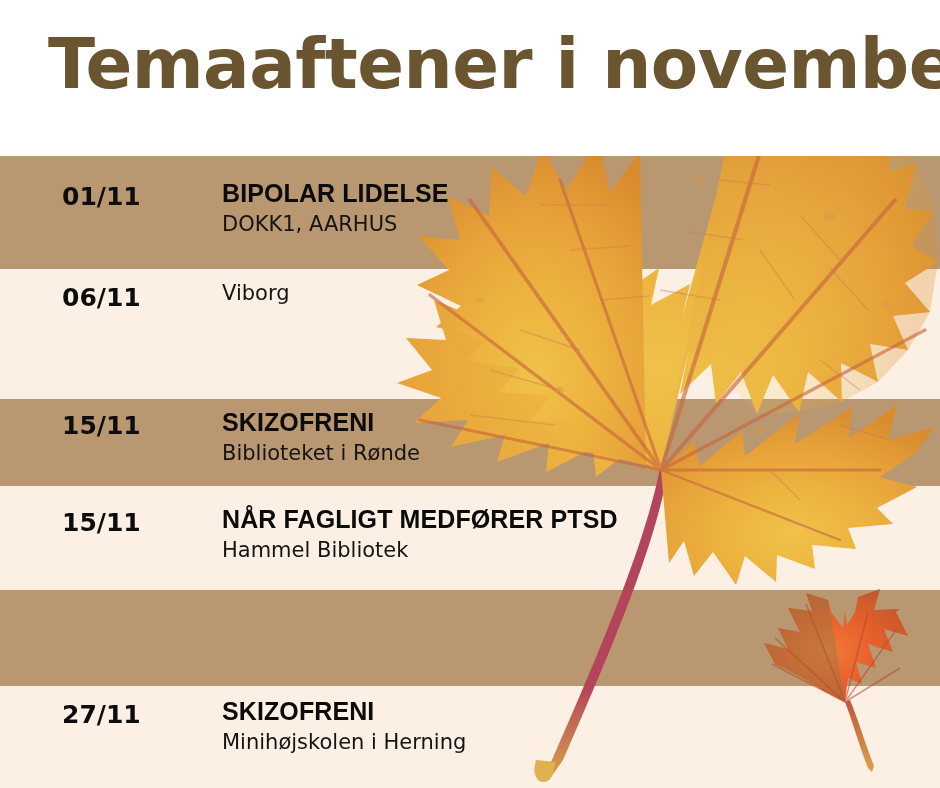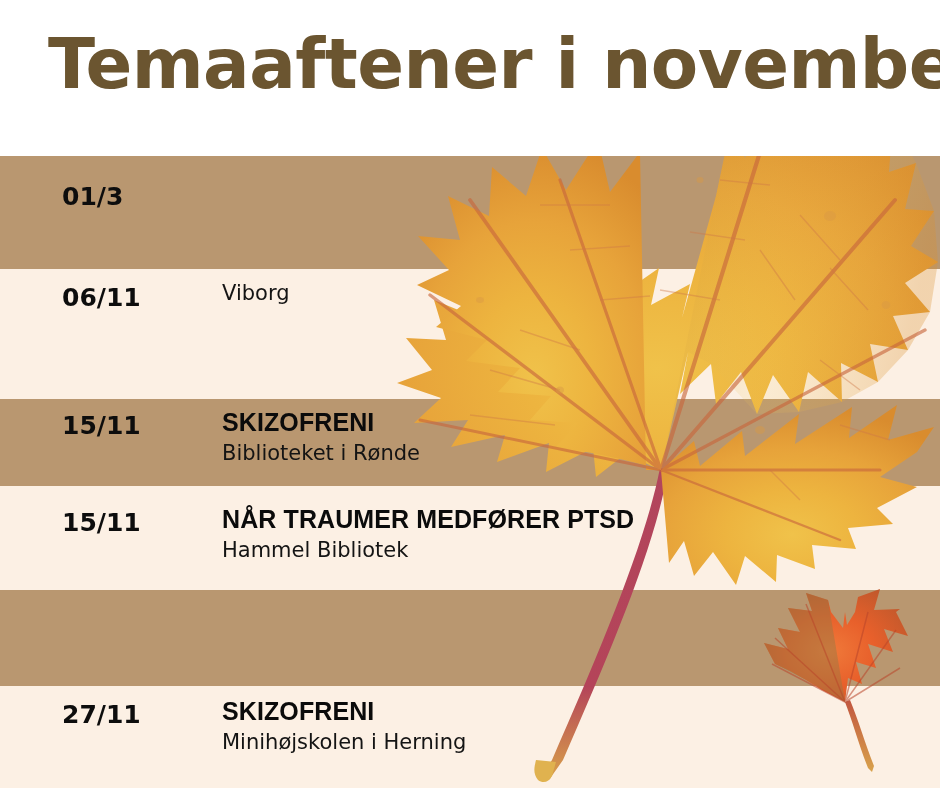--- a/index.html
+++ b/index.html
@@ -254,42 +254,46 @@
     </g>
   </svg>
 
   <div class="title-band">
     <div class="poster-title">Temaaftener i november</div>
   </div>
 
   <div class="text-layer">
 
     <div class="event-row" style="top:156px;height:113px;">
-      <div class="event-date" style="top:26px;">01/3</div>
+      <div class="event-date" style="top:26px;">01/11</div>
+      <div class="event-body" style="top:22px;">
+        <div class="event-title">BIPOLAR LIDELSE</div>
+        <div class="event-venue">DOKK1, AARHUS</div>
+      </div>
     </div>
 
     <div class="event-row" style="top:269px;height:130px;">
       <div class="event-date" style="top:14px;text-align:right;">06/11</div>
       <div class="event-body" style="top:9px;">
         <div class="event-venue">Viborg</div>
       </div>
     </div>
 
     <div class="event-row" style="top:399px;height:87px;">
       <div class="event-date" style="top:12px;">15/11</div>
       <div class="event-body" style="top:8px;">
         <div class="event-title">SKIZOFRENI</div>
         <div class="event-venue">Biblioteket i Rønde</div>
       </div>
     </div>
 
     <div class="event-row" style="top:486px;height:104px;">
       <div class="event-date" style="top:22px;">15/11</div>
       <div class="event-body" style="top:18px;">
-        <div class="event-title">NÅR TRAUMER MEDFØRER PTSD</div>
+        <div class="event-title">NÅR FAGLIGT MEDFØRER PTSD</div>
         <div class="event-venue">Hammel Bibliotek</div>
       </div>
     </div>
 
 
     <div class="event-row" style="top:686px;height:102px;">
       <div class="event-date" style="top:14px;">27/11</div>
       <div class="event-body" style="top:10px;">
         <div class="event-title">SKIZOFRENI</div>
         <div class="event-venue">Minihøjskolen i Herning</div>

